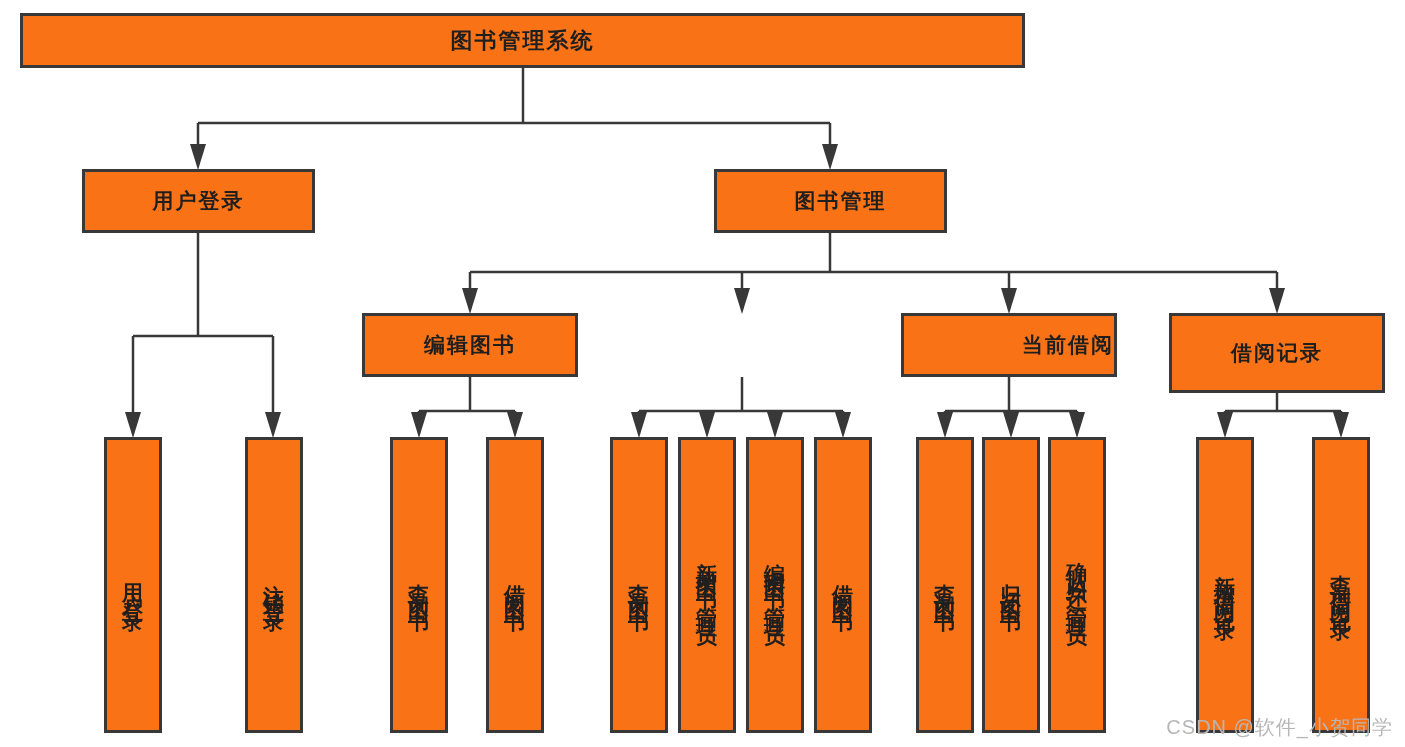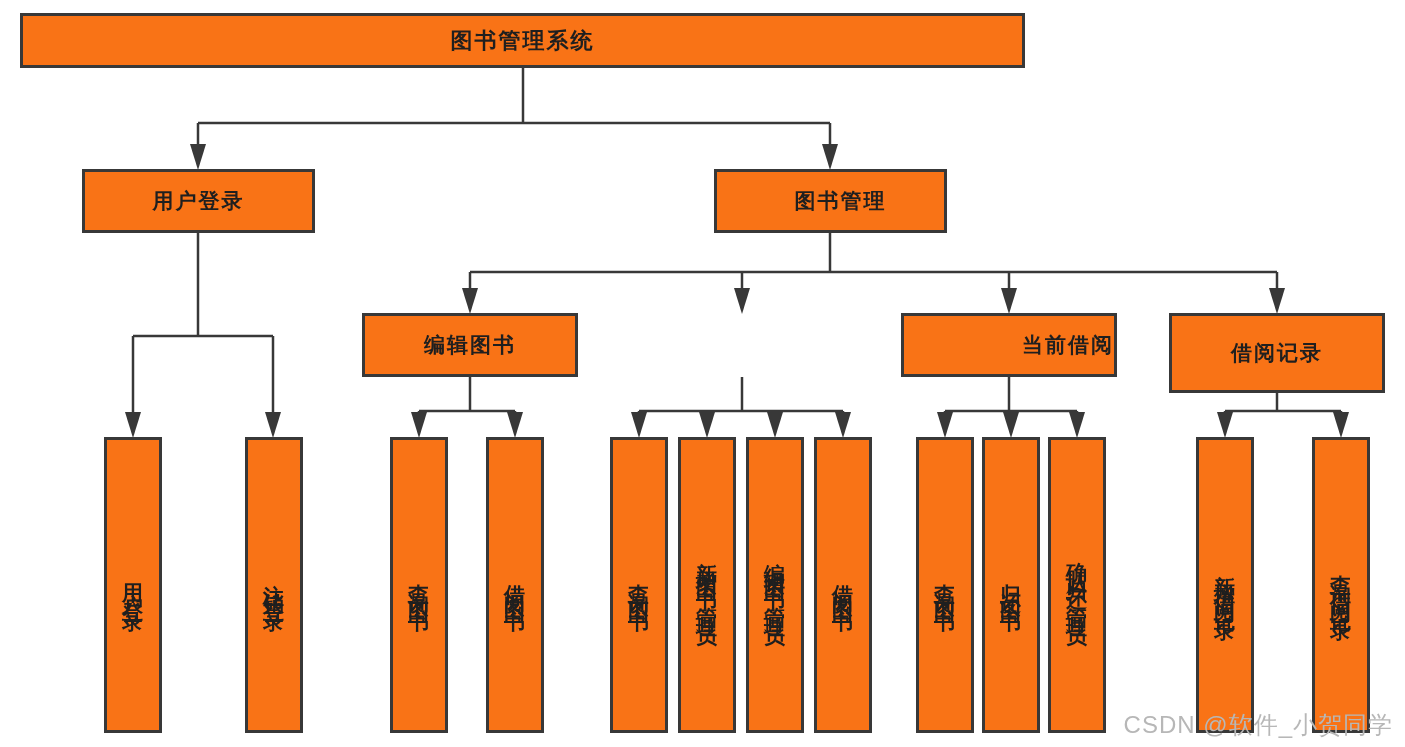--- a/index.html
+++ b/index.html
@@ -42,21 +42,21 @@
     text-orientation: mixed;
     font-size: 21px;
     letter-spacing: 9px;
     line-height: 1;
     white-space: nowrap;
   }
   .watermark {
     position: absolute;
     right: 12px;
     bottom: 6px;
-    font-size: 24px;
+    font-size: 20px;
     color: #b7b7b7;
     letter-spacing: 1px;
     z-index: 5;
     white-space: nowrap;
   }
 </style>
 </head>
 <body>
 
 <div class="canvas">

